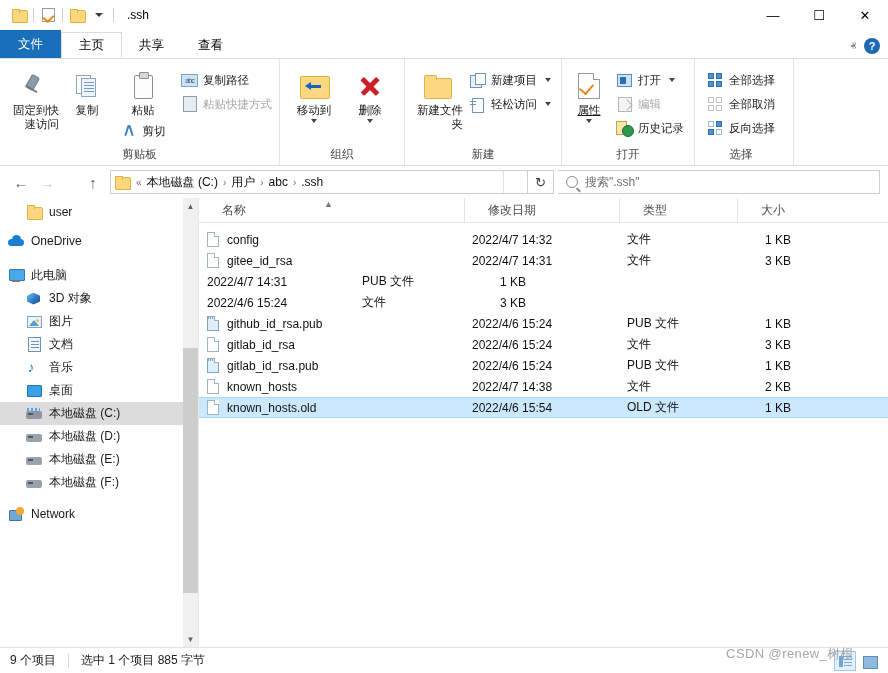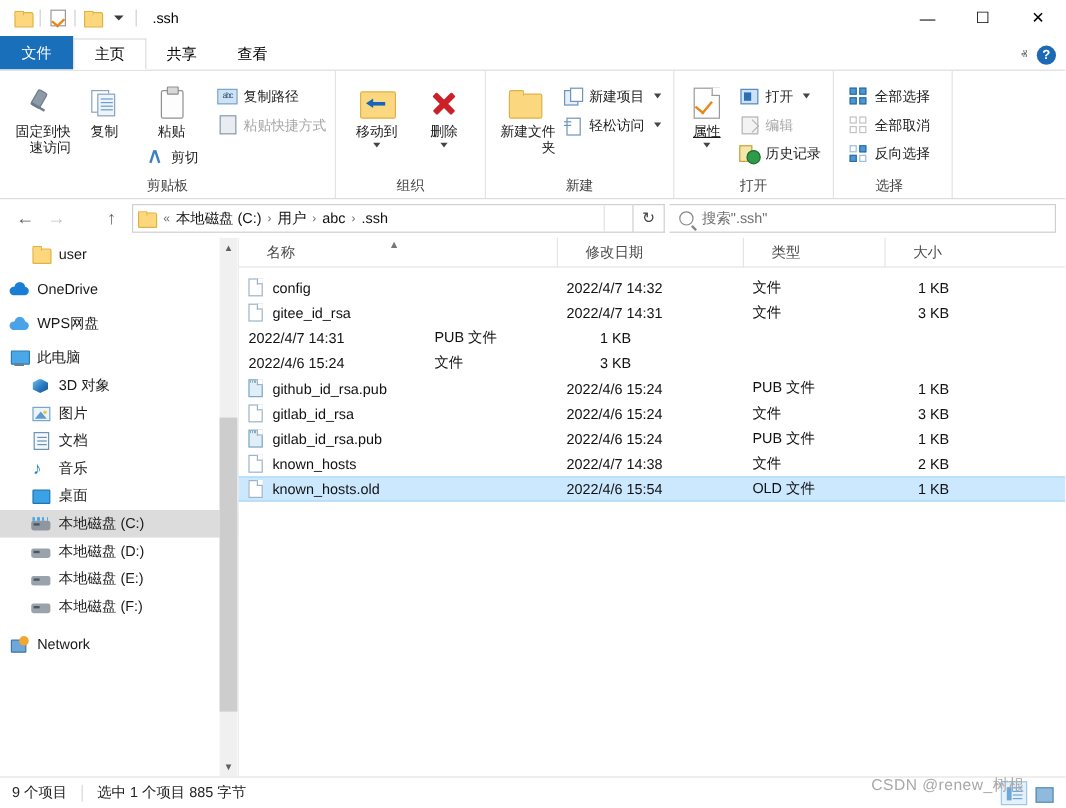--- a/index.html
+++ b/index.html
@@ -509,26 +509,20 @@
         <div style="height:6px;"></div>
 
         <div class="nav-item">
           <span class="ni">
               <span class="ic-cloud"></span>
             </span>
           <span>OneDrive</span>
         </div>
         <div style="height:6px;"></div>
 
-        <div class="nav-item">
-          <span class="ni">
-              <span class="ic-cloud wps"></span>
-            </span>
-          <span>WPS网盘</span>
-        </div>
         <div style="height:6px;"></div>
 
         <div class="nav-item">
           <span class="ni">
               <span class="ic-pc"></span>
             </span>
           <span>此电脑</span>
         </div>
 
         <div class="nav-item ind1">

